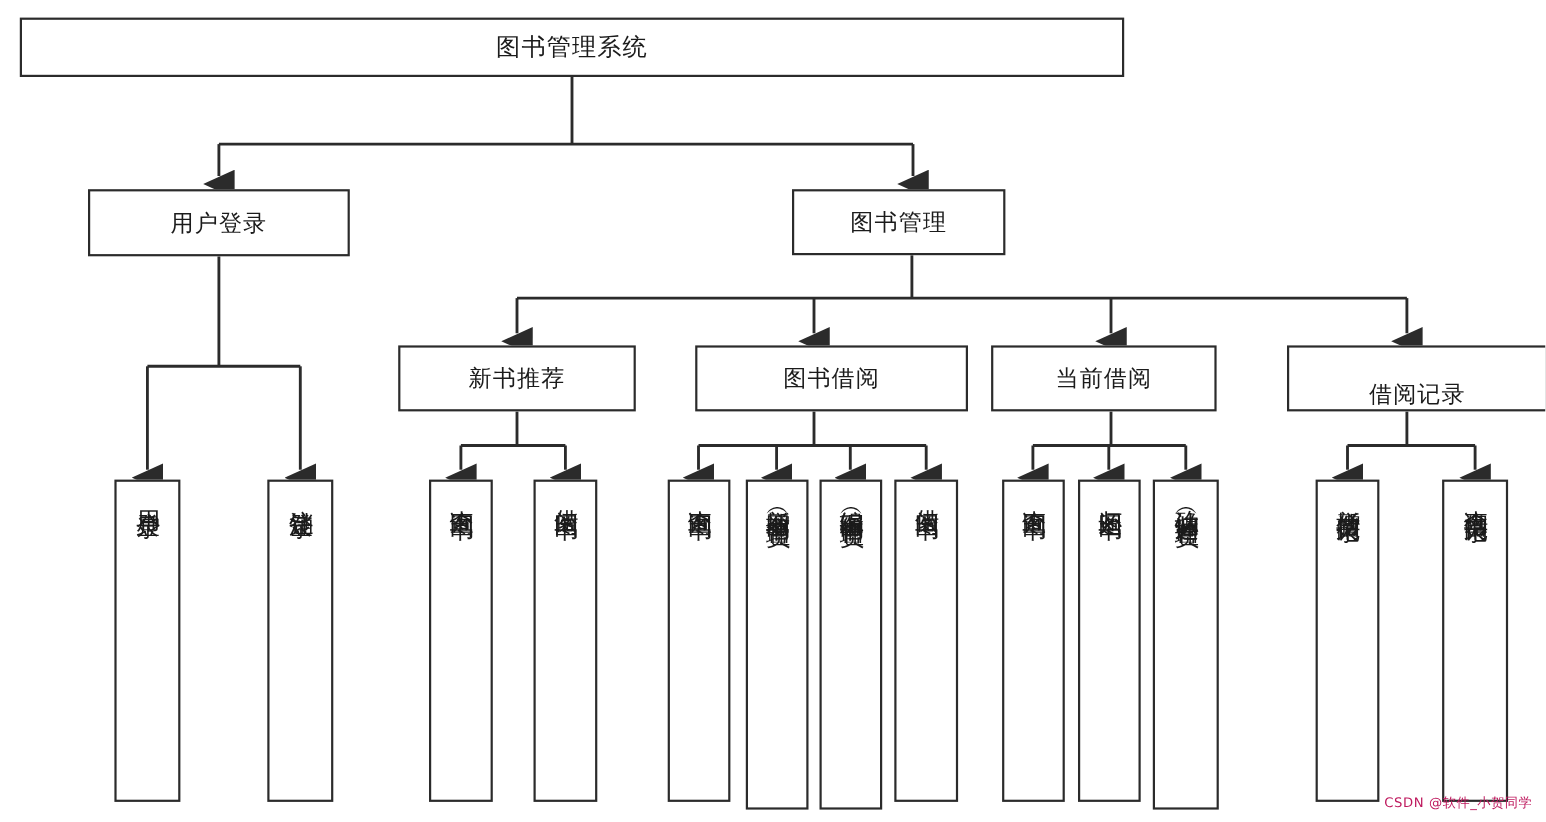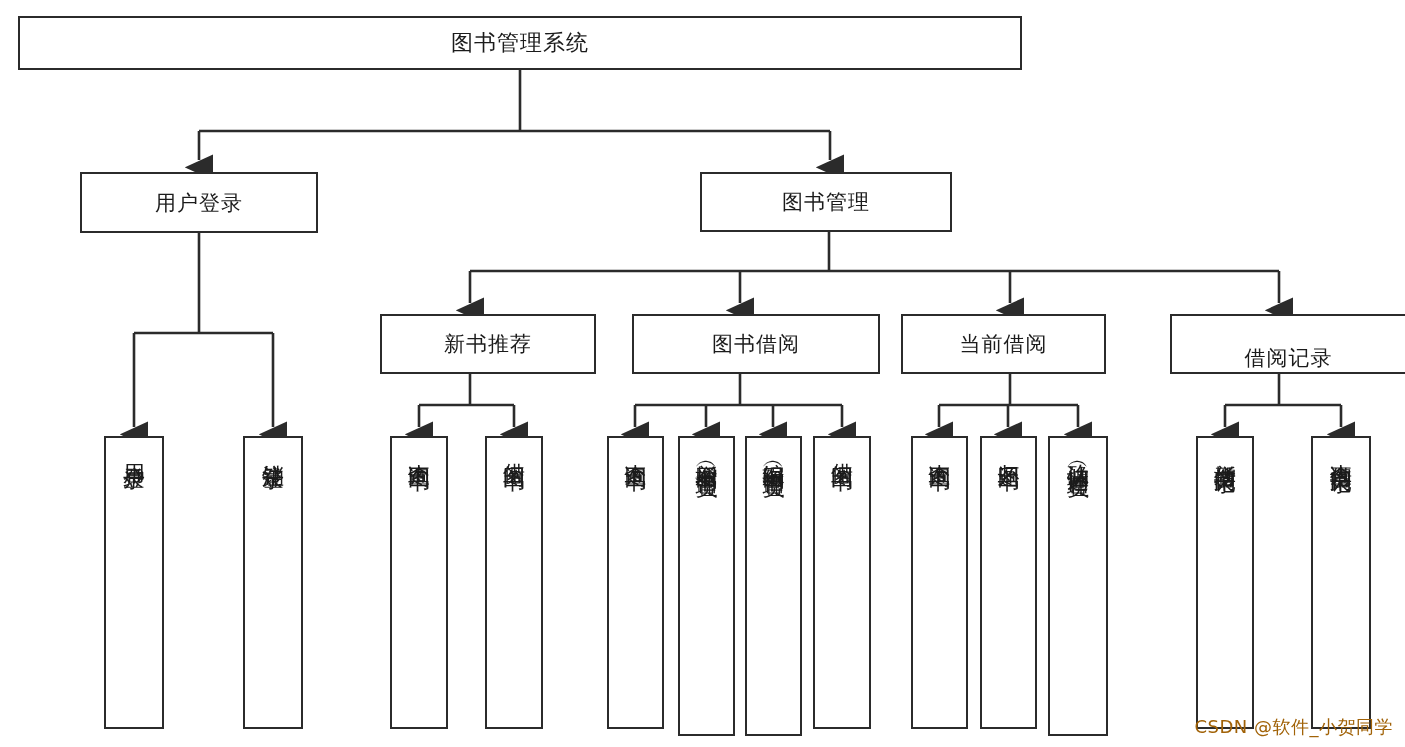--- a/index.html
+++ b/index.html
@@ -53,22 +53,22 @@
     letter-spacing: 2px;
     white-space: nowrap;
   }
   #root-node {
     font-size: 22px;
   }
   #watermark {
     position: absolute;
     right: 12px;
     bottom: 8px;
-    font-size: 18px;
-    color: #a16207;
+    font-size: 12px;
+    color: #be185d;
     letter-spacing: 0.5px;
     white-space: nowrap;
   }
 </style>
 </head>
 <body>
 
 <div id="stage">
 
   <svg id="wires" viewBox="0 0 1405 747">
@@ -121,25 +121,25 @@
     </g>
   </svg>
 
   <div class="node h" id="root-node" style="left:18px; top:16px; width:1004px; height:54px;">
     <span>图书管理系统</span>
   </div>
 
   <div class="node h" style="left:80px; top:172px; width:238px; height:61px;">
     <span>用户登录</span>
   </div>
-  <div class="node h" style="left:700px; top:172px; width:252px; height:60px;">
+  <div class="node h" style="left:720px; top:172px; width:194px; height:60px;">
     <span>图书管理</span>
   </div>
 
-  <div class="node h" style="left:380px; top:314px; width:216px; height:60px;">
+  <div class="node h" style="left:362px; top:314px; width:216px; height:60px;">
     <span>新书推荐</span>
   </div>
   <div class="node h" style="left:632px; top:314px; width:248px; height:60px;">
     <span>图书借阅</span>
   </div>
   <div class="node h" style="left:901px; top:314px; width:205px; height:60px;">
     <span>当前借阅</span>
   </div>
   <div class="node h" style="left:1170px; top:314px; width:237px; height:60px;align-items:flex-end;">
     <span>借阅记录</span>

